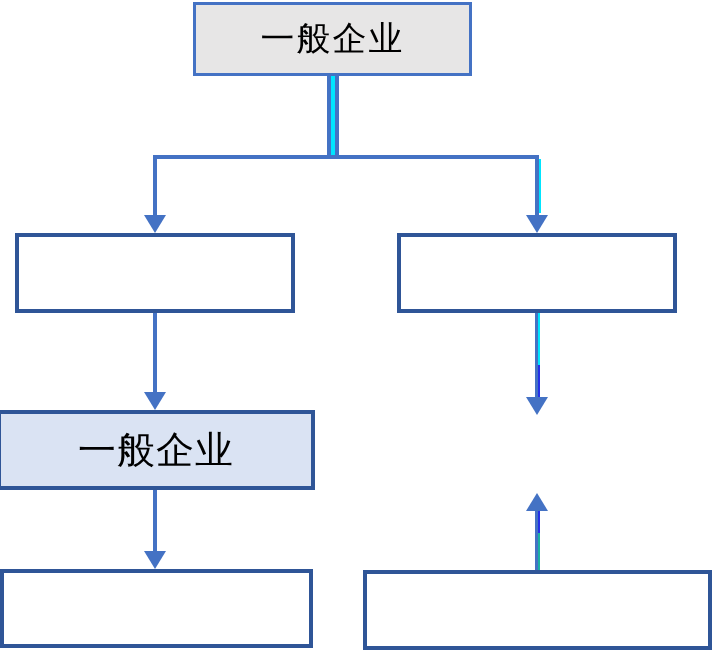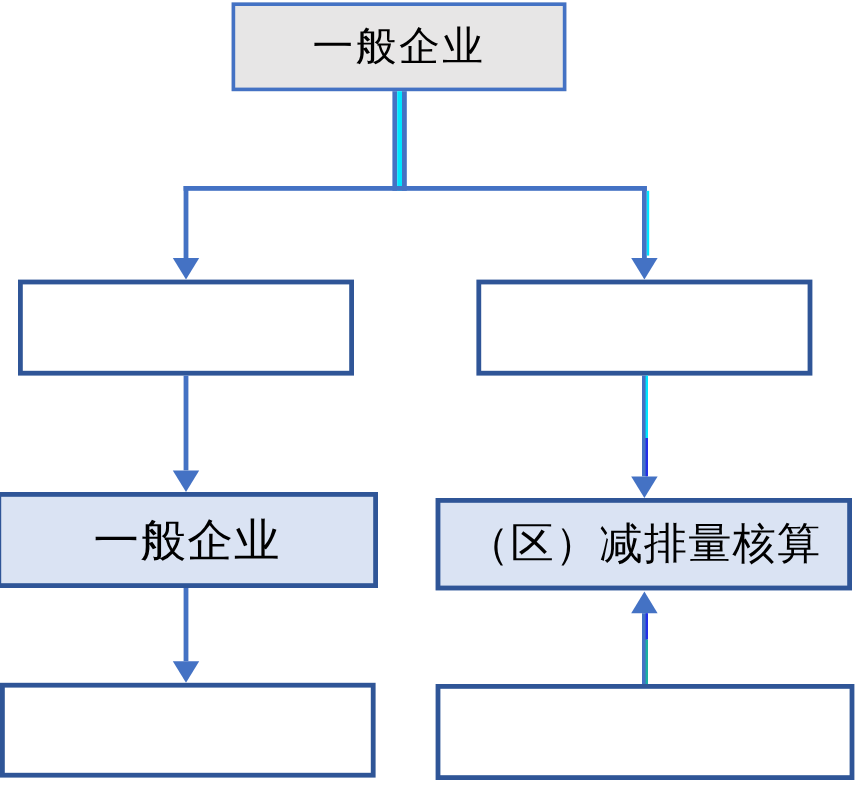--- a/index.html
+++ b/index.html
@@ -104,23 +104,20 @@
     <div class="line" style="left:535px; top:313px; width:4px; height:84px;"></div>
     <div class="stripe-cyan" style="left:538px; top:313px; width:2px; height:52px;"></div>
     <div class="stripe-royal" style="left:538px; top:365px; width:2px; height:32px;"></div>
     <div class="head-down" style="left:526px; top:397px;"></div>
   </div>
 
   <div class="box highlight" style="left:-3px; top:410px; width:318px; height:80px;">
     <span>一般企业</span>
   </div>
 
-  <div class="box highlight" style="left:363px; top:415px; width:347px; height:77px; font-size:36px;">
-    <span>（区）减排量核算</span>
-  </div>
 
   <div>
     <div class="line" style="left:153px; top:490px; width:4px; height:61px;"></div>
     <div class="head-down" style="left:144px; top:551px;"></div>
   </div>
 
   <div>
     <div class="head-up" style="left:526px; top:493px;"></div>
     <div class="line" style="left:535px; top:511px; width:4px; height:59px;"></div>
     <div class="stripe-royal" style="left:538px; top:511px; width:2px; height:22px;"></div>

